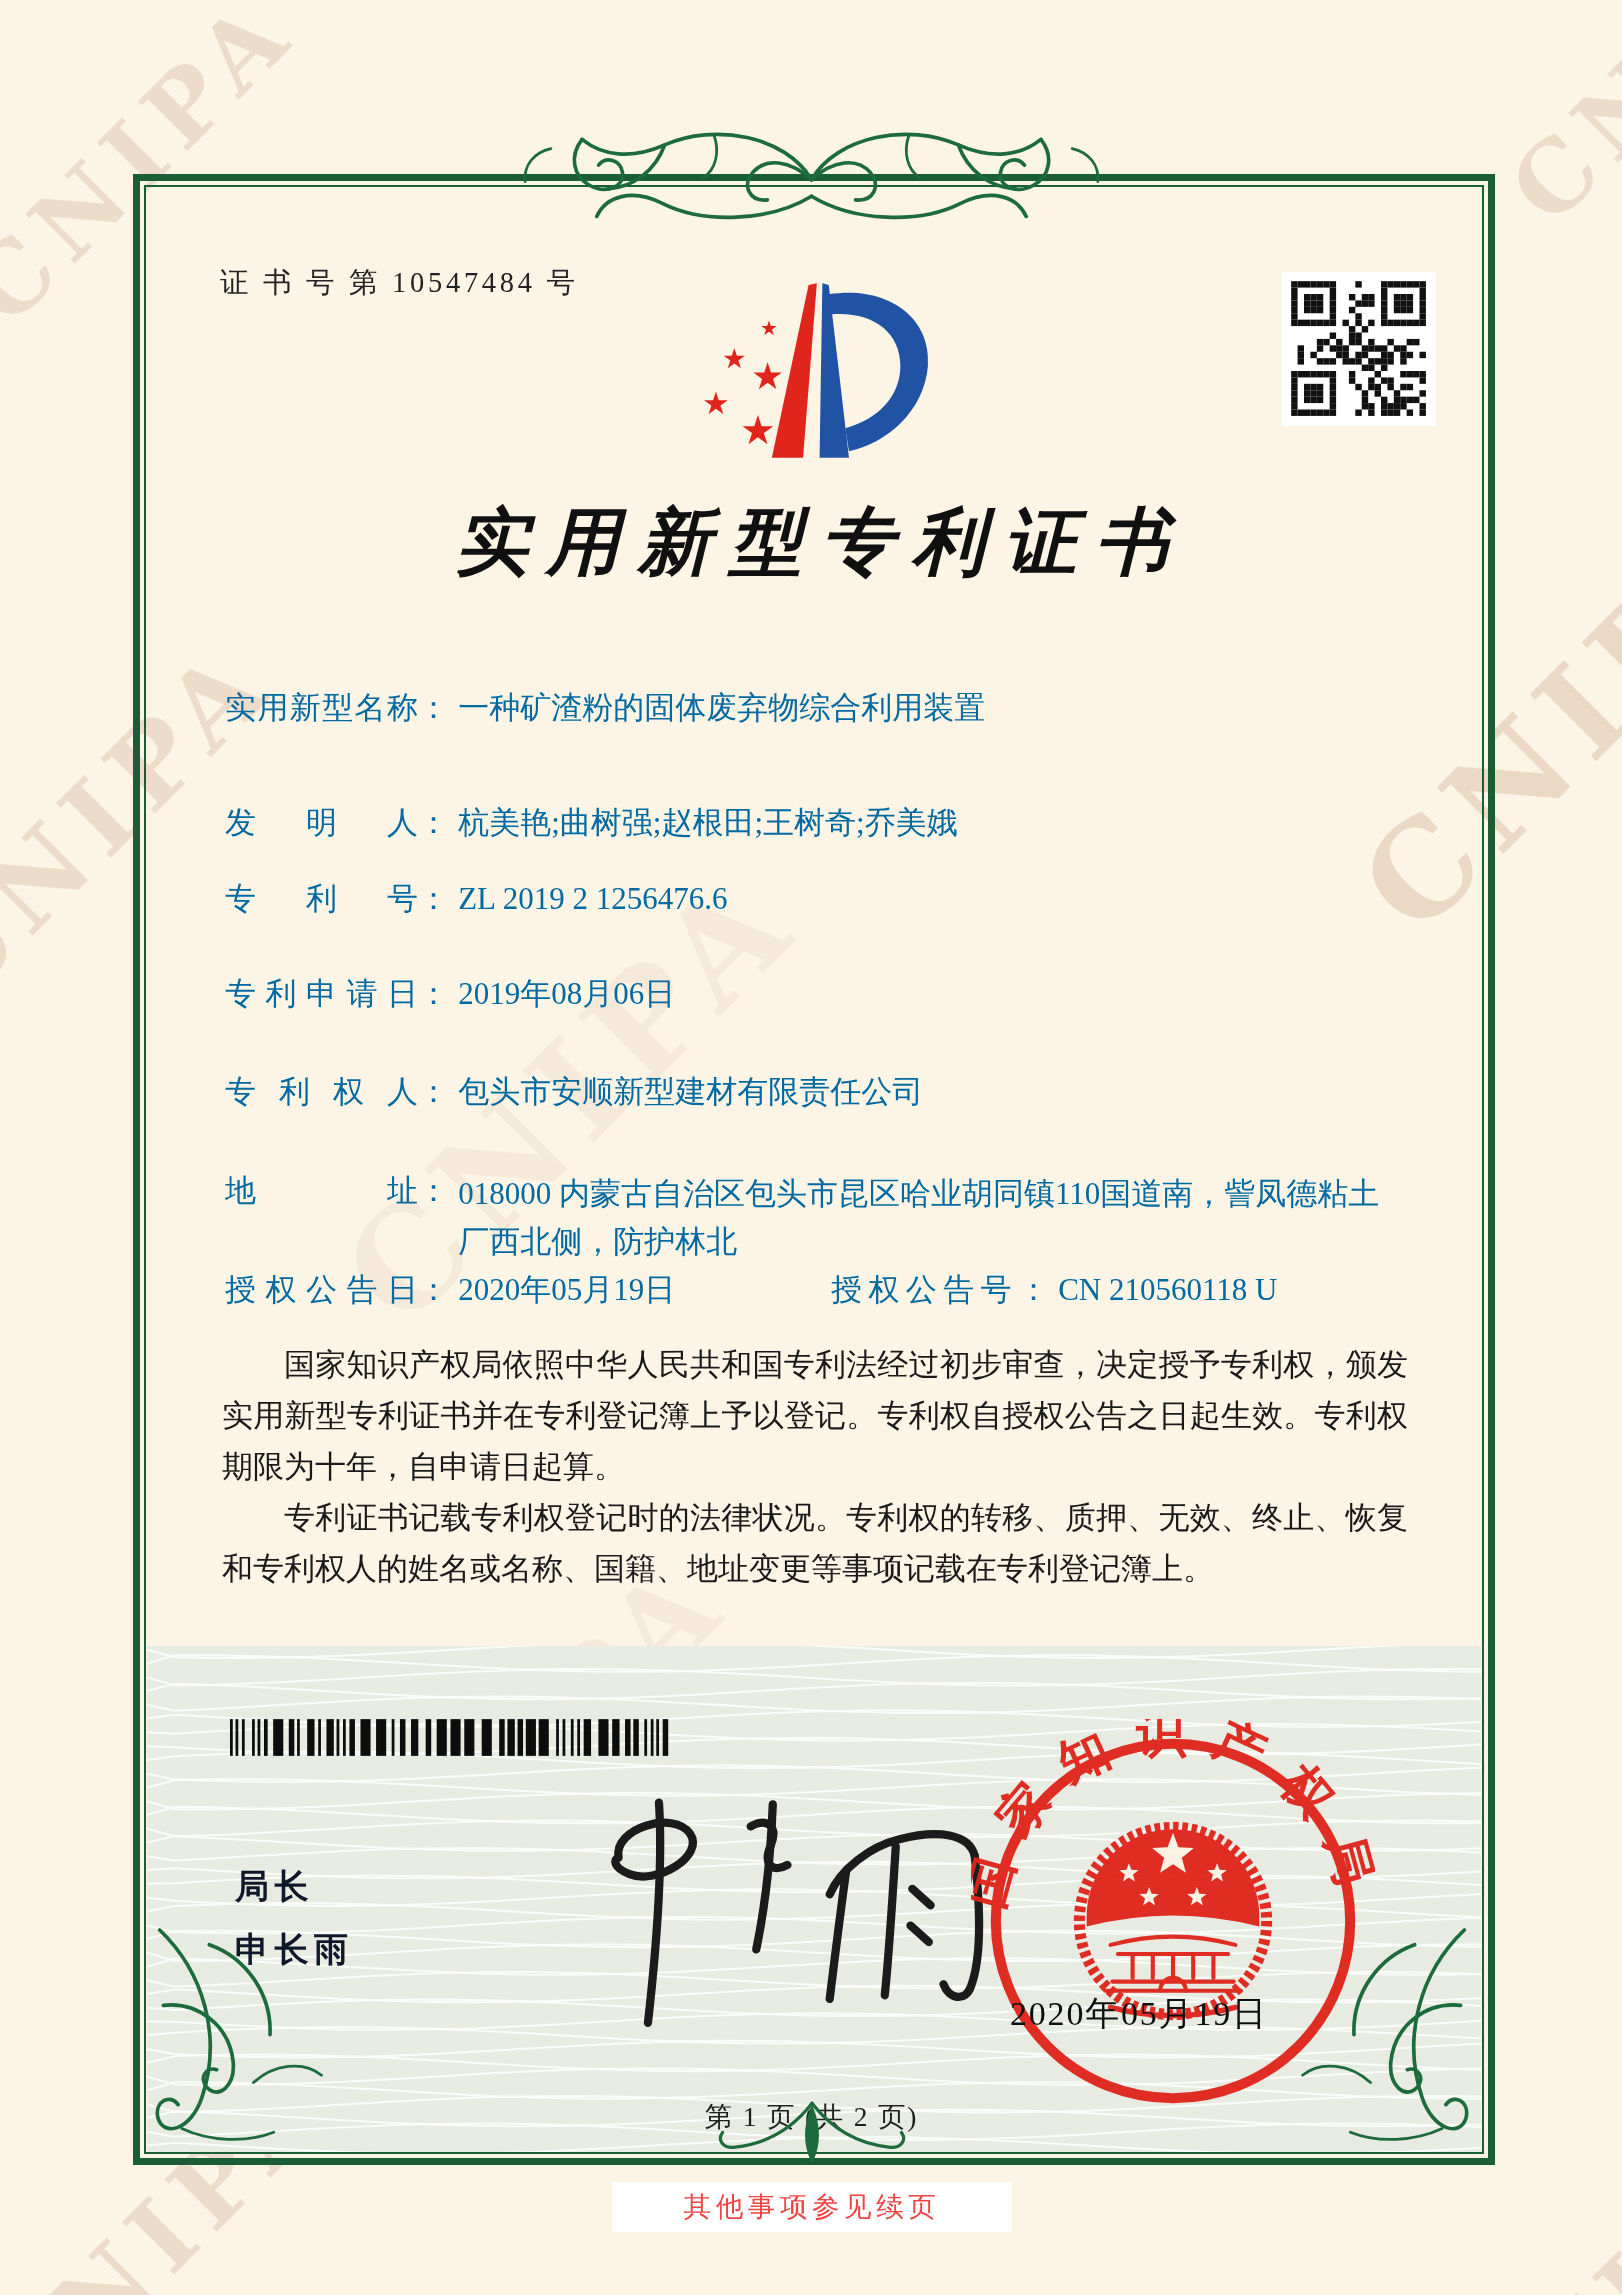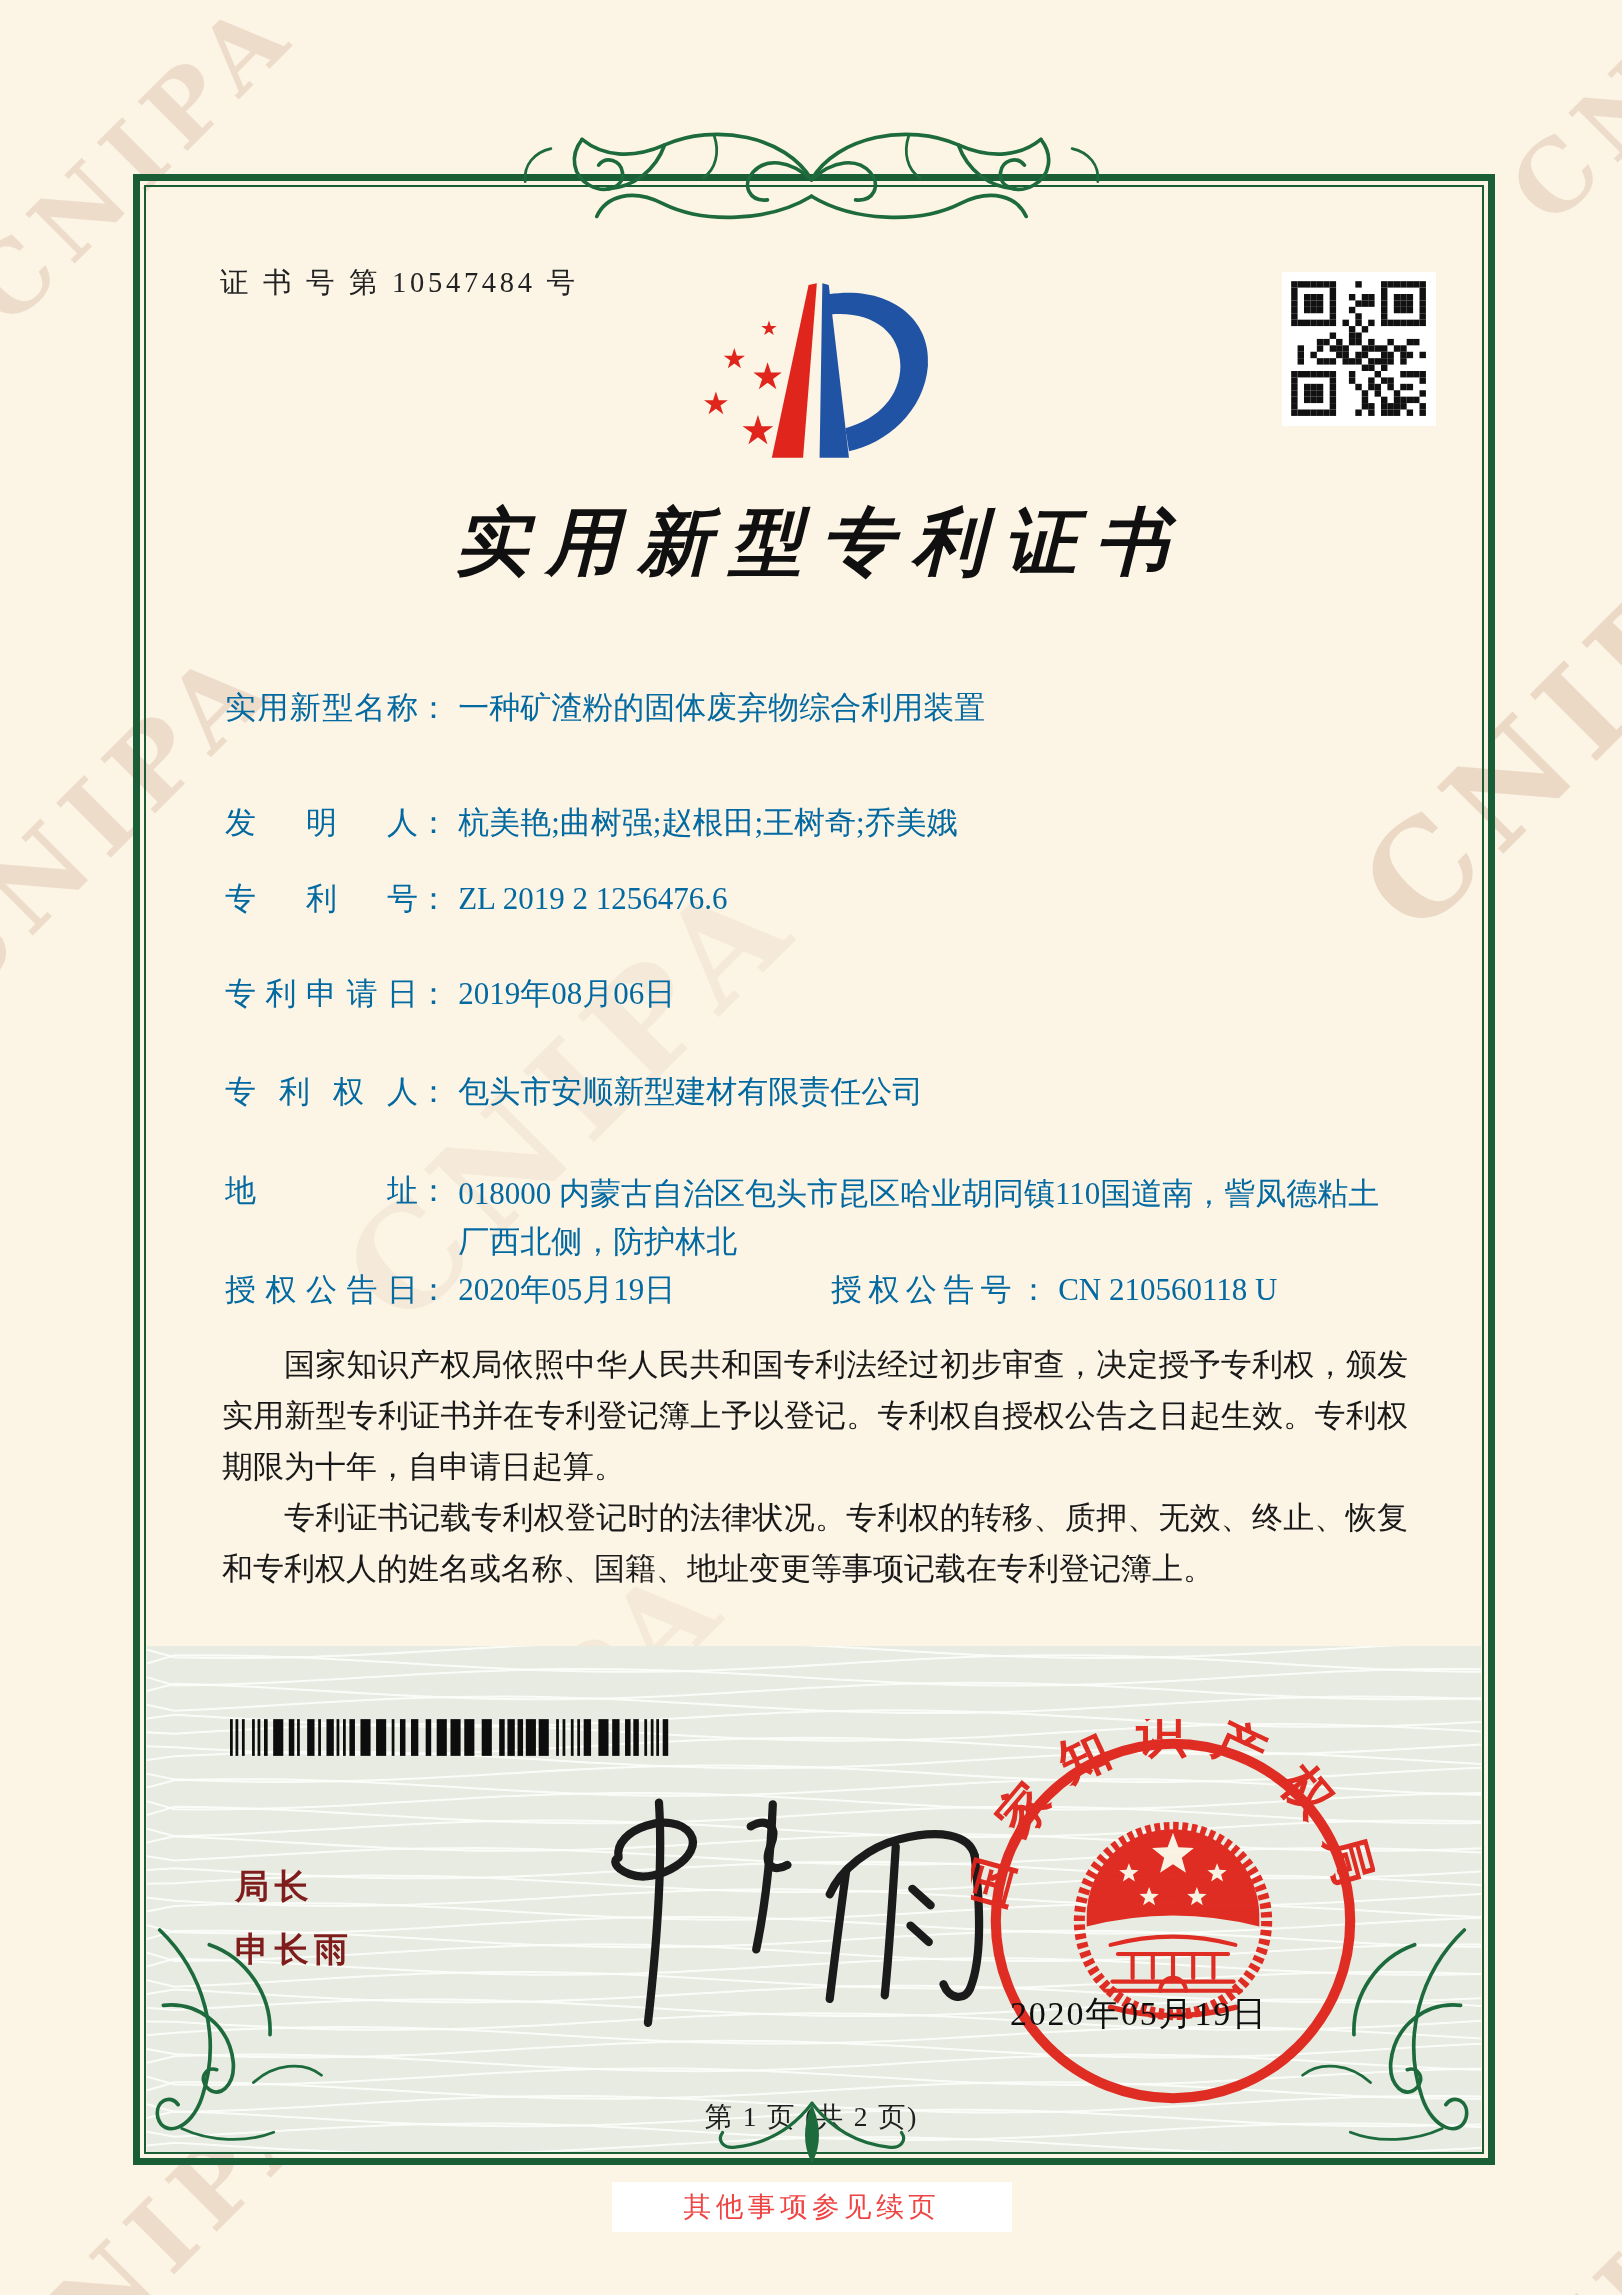--- a/index.html
+++ b/index.html
@@ -52,21 +52,21 @@
   .val-addr{display:inline-block;width:946px;line-height:48px;vertical-align:top;margin-left:9.2px;}
   .g2{position:absolute;left:606px;top:0;}
   .g2 .lbl2{letter-spacing:6.4px;}
   
   .body{position:absolute;left:222px;top:1339px;width:1186px;font-size:31px;line-height:51px;
       text-align:justify;color:#191919;z-index:2;}
   .body p{margin:0;text-indent:2em;}
   
   .barcode{position:absolute;left:230px;top:1719px;width:452px;height:37px;z-index:2;}
   .signer{position:absolute;left:235px;font-size:34px;font-family:"Liberation Sans","DejaVu Sans",sans-serif;
-      font-weight:600;color:#7f1d1d;z-index:2;letter-spacing:5.5px;}
+      font-weight:600;color:#0f172a;z-index:2;letter-spacing:5.5px;}
   .signer-title{top:1864px;} .signer-name{top:1927px;}
   .sig{position:absolute;left:510px;top:1786px;width:487px;height:257px;z-index:2;}
   .seal{position:absolute;left:971px;top:1719px;width:404px;height:404px;z-index:2;opacity:.95;}
   .seal-date{position:absolute;left:1010px;top:1991px;font-size:34px;letter-spacing:1.8px;color:#0e0e0e;z-index:4;}
   .page-no{position:absolute;left:0;top:2099px;width:1623px;text-align:center;font-size:27.5px;
       letter-spacing:1.8px;color:#1f1f1f;z-index:2;}
   .strip{position:absolute;left:612px;top:2182px;width:400px;height:50px;background:#ffffff;
       line-height:50px;text-align:center;font-size:27.5px;letter-spacing:4.6px;color:#ef4444;z-index:2;}
 </style>
 </head>

